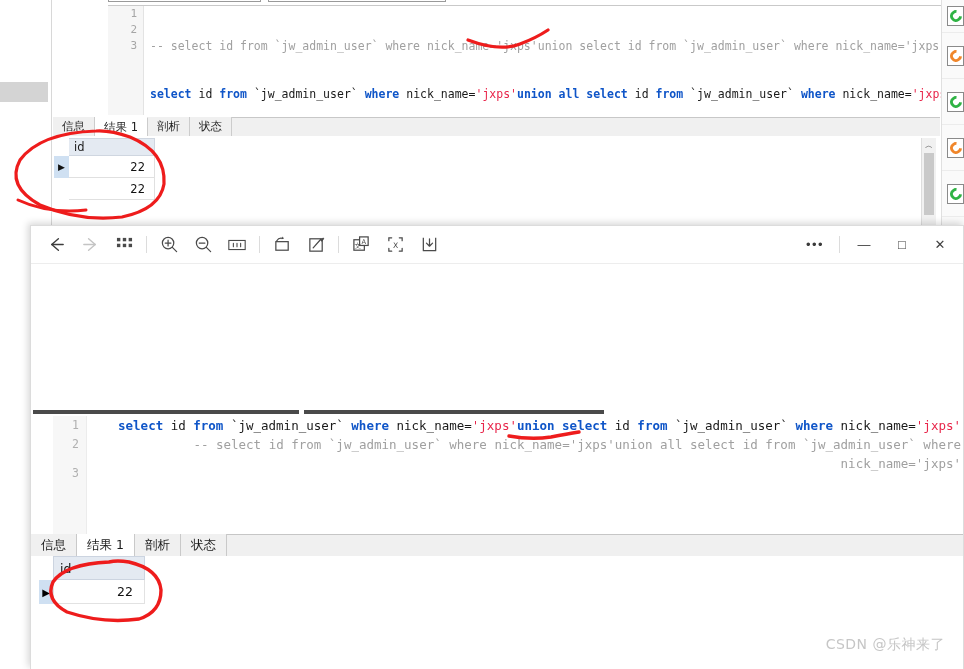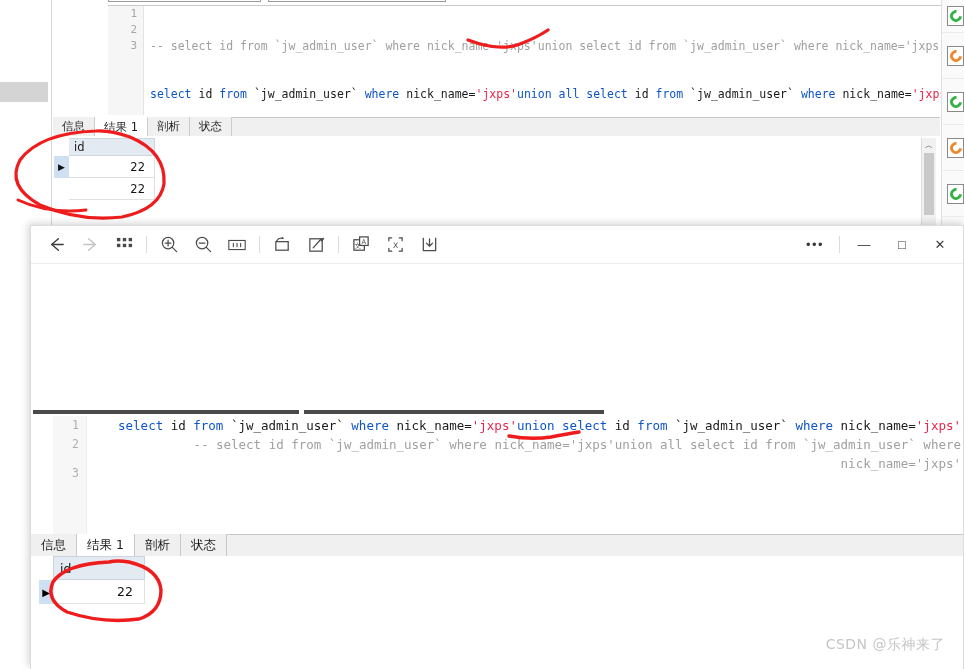--- a/index.html
+++ b/index.html
@@ -53,21 +53,21 @@
     text-align: right; padding-right: 6px;
     font-family: "DejaVu Sans Mono", monospace; font-size: 11px;
     color: #a6a6a6; line-height: 16px;
   }
   .code {
     position: absolute; left: 42px; top: 0; right: 0; height: 100%;
     font-family: "DejaVu Sans Mono", monospace; font-size: 11.5px;
     line-height: 16px; white-space: pre; color: #222;
   }
   .code .line { height: 16px; }
-  .kw { color: #0f55c8; font-weight: normal; }
+  .kw { color: #0f55c8; font-weight: bold; }
   .str { color: #e8254a; }
   .plain { color: #1a1a1a; }
   .cmt { color: #a0a0a0; }
 
   
   .tabstrip {
     position: absolute; left: 0; bottom: 0; width: 100%; height: 19px;
     background: #f0f0f0; border-top: 1px solid #c8c8c8;
     display: flex; align-items: flex-end;
   }

